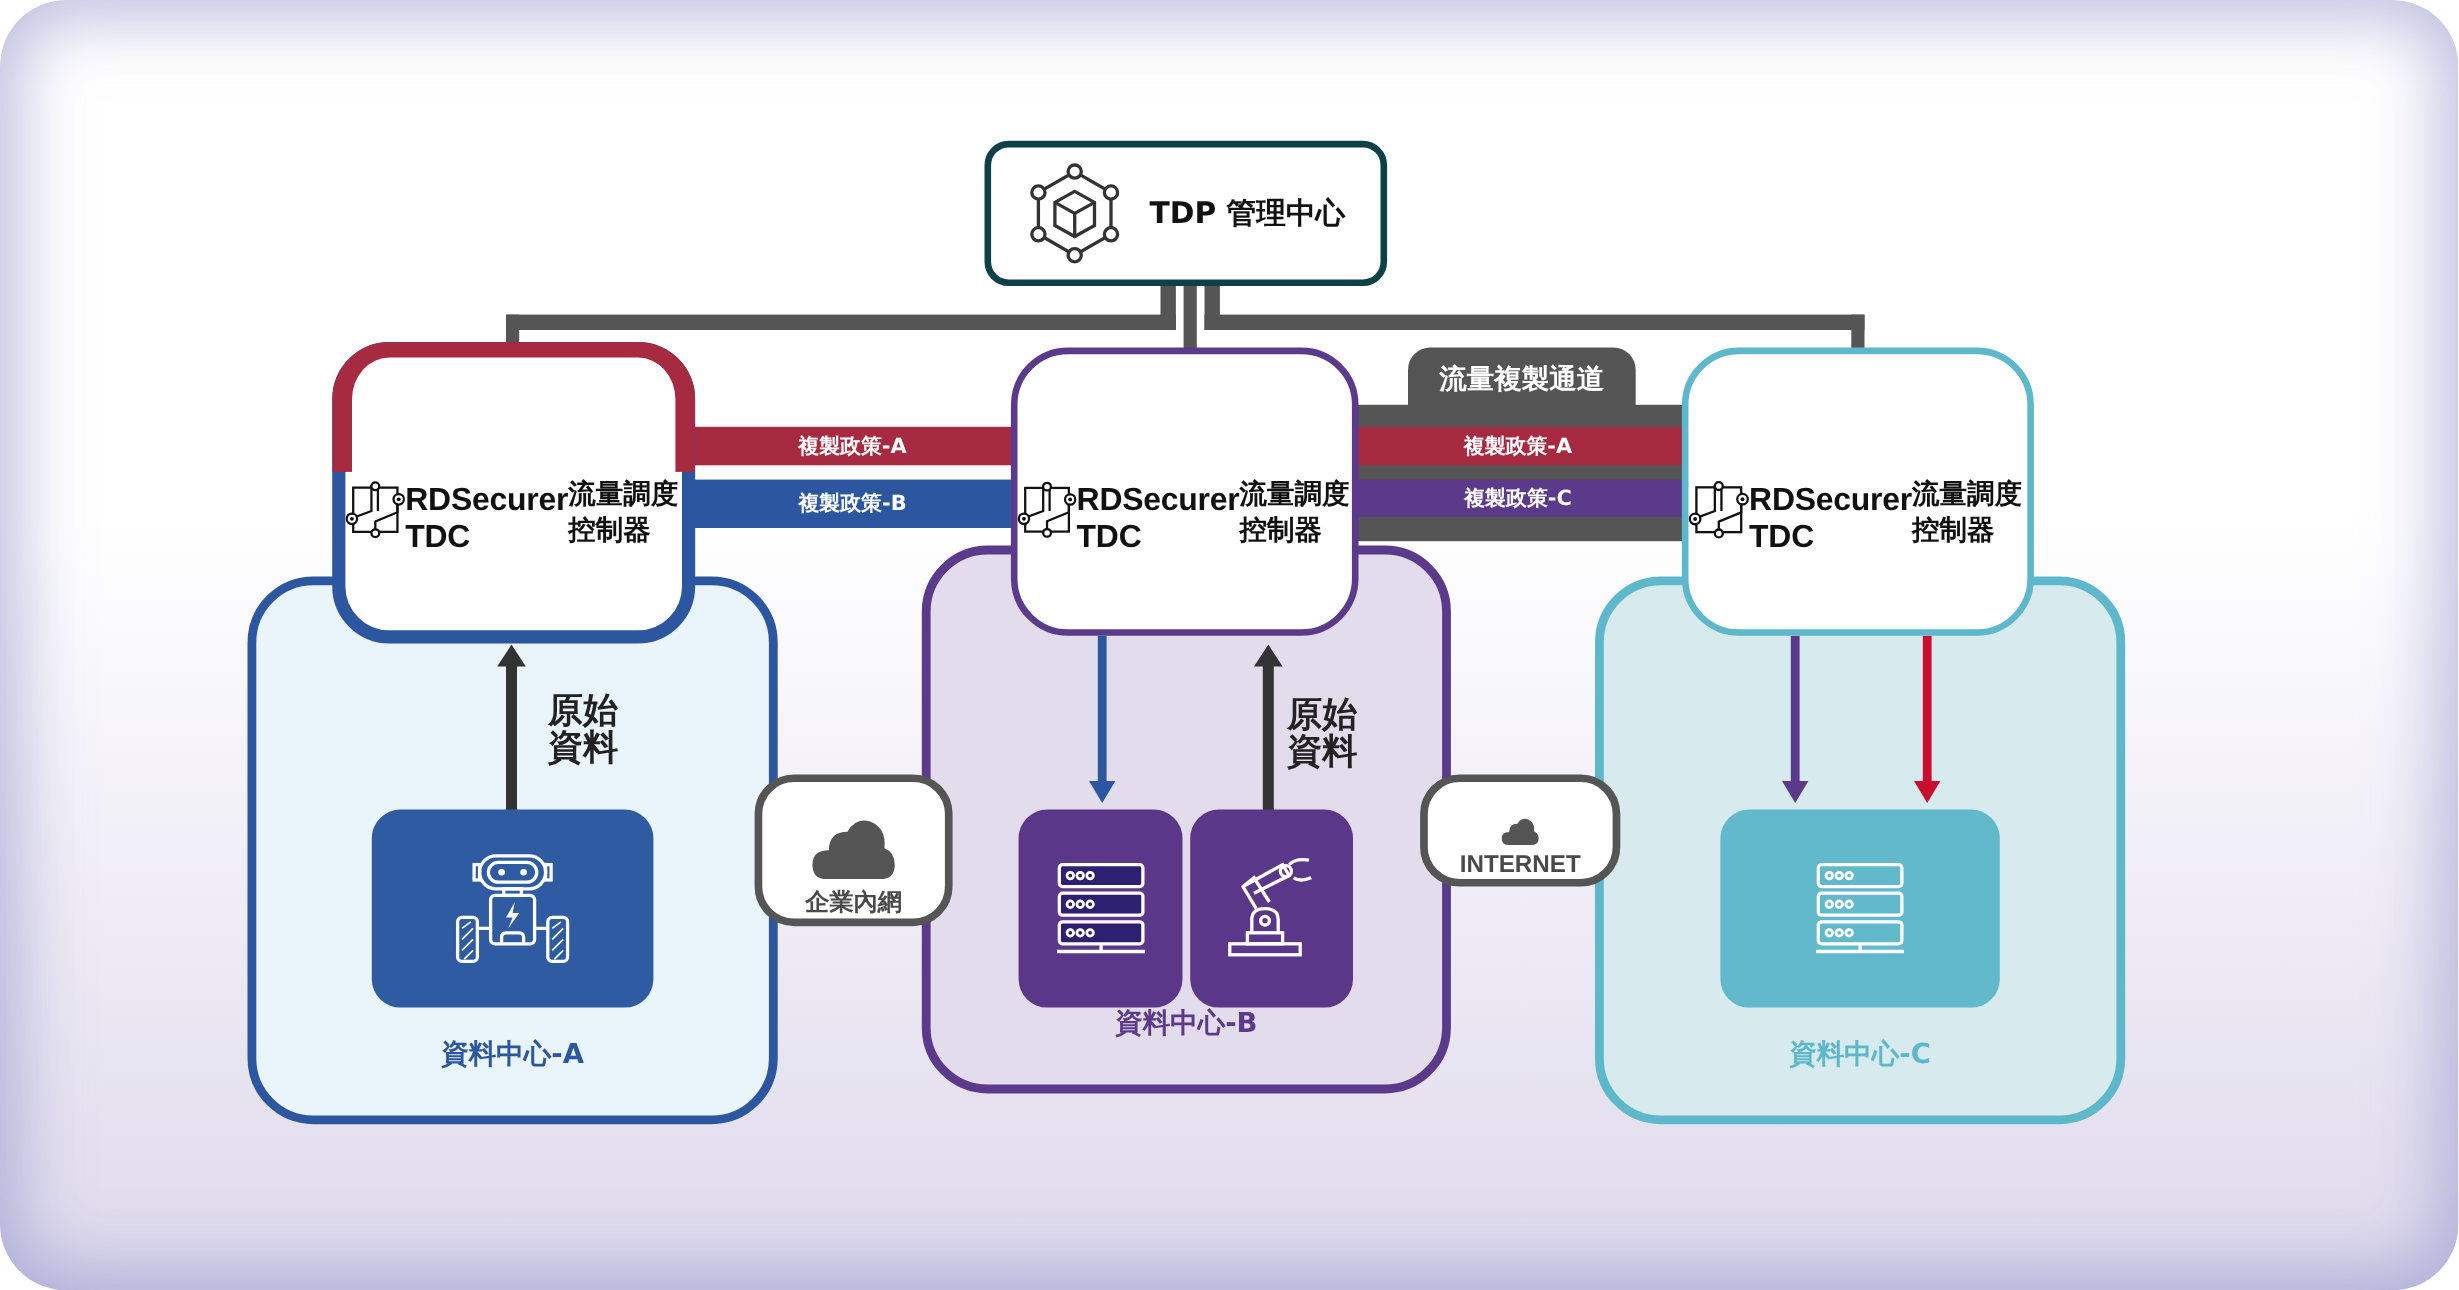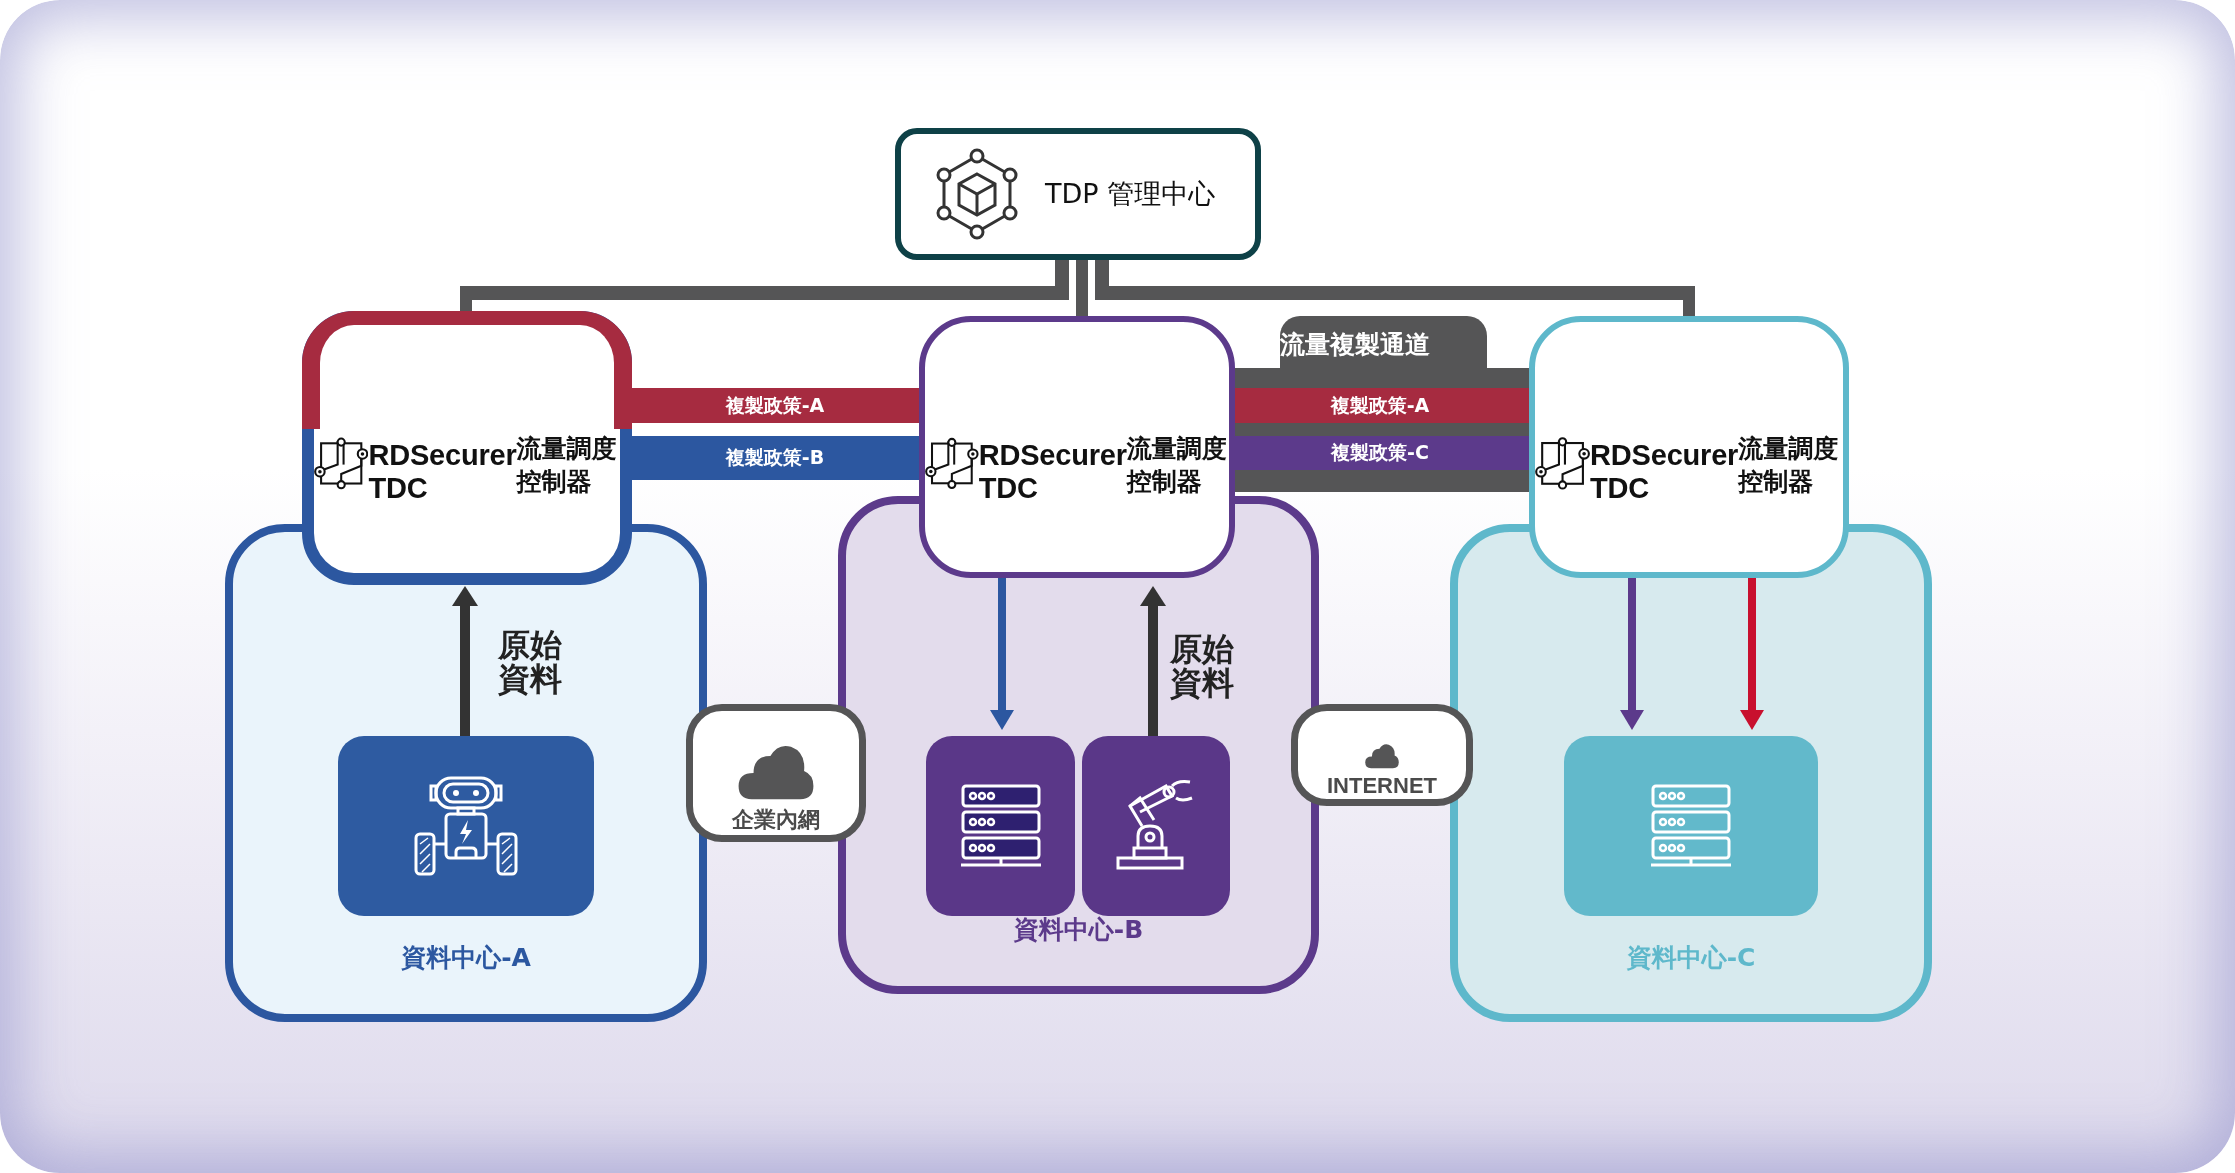--- a/index.html
+++ b/index.html
@@ -23,21 +23,21 @@
   .tdc-left { left: 302px; top: 311px; width: 330px; height: 274px; border: 12px solid #2c57a0; padding-top: 32px; }
   .tdc-left::before { content:""; position:absolute; left:-12px; right:-12px; top:-12px; height: 118px; border-radius: 52px 52px 0 0; border: 18px solid #a62b40; border-bottom: none; box-sizing: border-box; border-top-width: 14px; }
   .tdc-left .inner-cover { position:absolute; left:8px; right:8px; top:4px; bottom:8px; background:#fff; border-radius: 40px; }
   .tdc-mid { left: 919px; top: 316px; width: 316px; height: 262px; border: 6px solid #5c3a8b; padding-top: 34px; }
   .tdc-right { left: 1529px; top: 316px; width: 320px; height: 262px; border: 6px solid #5eb8cb; padding-top: 34px; }
   .tdc-icon { width: 92px; height: 86px; position: relative; z-index: 2; }
   .tdc-title { font-family: "Liberation Sans", sans-serif; font-size: 29px; font-weight: bold; color: #111; margin-top: 16px; position: relative; z-index: 2; letter-spacing: -0.2px; }
   .tdc-sub { font-size: 25px; font-weight: bold; color: #111; margin-top: 2px; position: relative; z-index: 2; }
   .bar { position: absolute; color: #fff; font-weight: bold; font-size: 19px; display: flex; align-items: center; justify-content: center; }
   .tdp { position: absolute; left: 895px; top: 128px; width: 366px; height: 132px; box-sizing: border-box; border: 6px solid #0e4147; border-radius: 22px; background: #fff; display: flex; align-items: center; padding-left: 30px; }
-  .tdp-title { font-size: 27px; font-weight: normal; color: #111; margin-left: 22px; }
+  .tdp-title { font-size: 27px; font-weight: bold; color: #111; margin-left: 22px; }
   .cloudbox { position: absolute; box-sizing: border-box; border: 7px solid #555556; border-radius: 36px; background: #fff; display: flex; flex-direction: column; align-items: center; justify-content: flex-start; padding-top: 32px; }
   .cloudbox .lbl { font-size: 22px; font-weight: bold; color: #4a4a4a; margin-top: 4px; font-family: "Liberation Sans", sans-serif; }
   .tile { position: absolute; border-radius: 26px; display: flex; align-items: center; justify-content: center; }
   .arrow { position: absolute; }
   .note { position: absolute; font-size: 32px; color: #222; line-height: 34px; font-weight: bold; }
 </style>
 </head>
 <body>
 
 <div class="frame">
@@ -61,21 +61,21 @@
   </div>
 
   <div class="bar" style="left:620px; top:388px; width:310px; height:35px; background:#a62b40;">
     <span>複製政策-A</span>
   </div>
   <div class="bar" style="left:620px; top:436px; width:310px; height:44px; background:#2c57a0;">
     <span>複製政策-B</span>
   </div>
 
   <div class="abs" style="left:1225px; top:368px; width:310px; height:124px; background:#555556;"></div>
-  <div class="abs" style="left:1280px; top:316px; width:207px; height:56px; background:#555556; border-radius:20px 20px 0 0; display:flex; align-items:center; justify-content:flex-start; color:#fff; font-weight:bold; font-size:25px;">
+  <div class="abs" style="left:1280px; top:316px; width:207px; height:56px; background:#555556; border-radius:20px 20px 0 0; display:flex; align-items:center; justify-content:center; color:#fff; font-weight:bold; font-size:25px;">
     <span>流量複製通道</span>
   </div>
   <div class="bar" style="left:1225px; top:388px; width:310px; height:35px; background:#a62b40;">
     <span>複製政策-A</span>
   </div>
   <div class="bar" style="left:1225px; top:436px; width:310px; height:34px; background:#5c3a8b;">
     <span>複製政策-C</span>
   </div>
 
   <div class="tdp">

